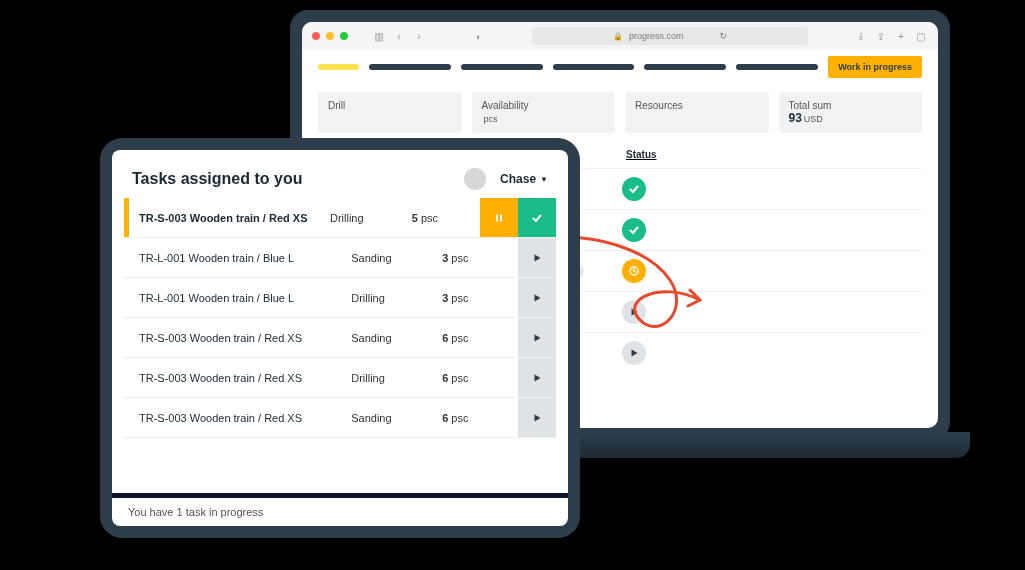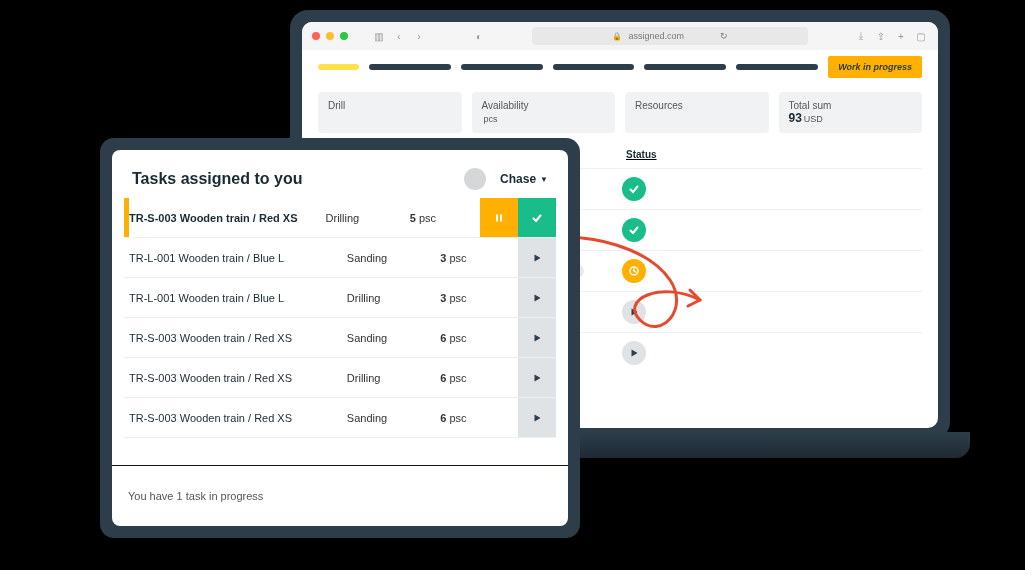--- a/index.html
+++ b/index.html
@@ -56,21 +56,20 @@
 }
 .progress-seg { height: 6px; border-radius: 3px; flex: 1; background: #2d3e4a; }
 .progress-seg.yellow { background: #ffe14d; flex: 0.5; }
 .wip-badge {
   background: #ffb000;
   color: #2d3e4a;
   font-size: 9px; font-weight: 700;
   padding: 6px 10px;
   border-radius: 2px;
   white-space: nowrap;
-  font-style: italic;
 }
 
 .info-cards {
   display: flex; gap: 10px; padding: 8px 16px;
 }
 .info-card {
   flex: 1;
   background: #f1f2f3;
   border-radius: 4px;
   padding: 8px 10px;
@@ -115,21 +114,21 @@
   width: 220px; height: 160px;
   pointer-events: none;
 }
 
 
 .tablet {
   position: absolute;
   left: 100px; top: 138px;
   width: 480px; height: 400px;
   background: #2d3e4a;
-  border-radius: 14px;
+  border-radius: 22px;
   padding: 12px;
 }
 .tablet-screen {
   width: 100%; height: 100%;
   background: #fff;
   border-radius: 8px;
   display: flex; flex-direction: column;
   overflow: hidden;
 }
 .tasks-header {
@@ -143,59 +142,59 @@
 
 .tasks-list { flex: 1; overflow: hidden; padding: 0 12px; }
 .task-row {
   display: flex; align-items: center;
   border-bottom: 1px solid #eee;
   height: 40px;
   font-size: 11px;
 }
 .task-row .stripe { width: 5px; height: 100%; }
 .task-row.active .stripe { background: #ffb000; }
-.task-row .name { flex: 1.4; font-weight: 700; color: #1a2a33; }
+.task-row .name { flex: 1.4; font-weight: 700; color: #1a2a33; padding-left: 10px; }
 .task-row:not(.active) .name { font-weight: 400; }
 .task-row .op { flex: 0.6; color: #333; }
 .task-row .qty { flex: 0.5; color: #333; }
 .task-row .qty b { font-weight: 700; }
 .task-actions { display: flex; gap: 0; height: 100%; }
 .btn {
   width: 38px; height: 100%;
   display: flex; align-items: center; justify-content: center;
   cursor: pointer;
 }
 .btn-pause { background: #ffb000; color: #fff; }
 .btn-done { background: #1abc8a; color: #fff; }
 .btn-play { background: #dfe3e6; color: #2d3e4a; }
 .btn svg { width: 12px; height: 12px; }
 
 .tasks-footer {
-  border-top: 1px solid #0f172a;
-  padding: 24px 16px;
+  border-top: 5px solid #0f172a;
+  padding: 8px 16px;
   font-size: 11px; color: #555;
 }
 </style>
 </head>
 <body>
 
 <div class="laptop">
   <div class="browser">
     <div class="browser-chrome">
       <div class="traffic t-red"></div>
       <div class="traffic t-yel"></div>
       <div class="traffic t-grn"></div>
       <div class="chrome-spacer"></div>
       <div class="chrome-btn">▥</div>
       <div class="chrome-btn">‹</div>
       <div class="chrome-btn">›</div>
       <div class="chrome-btn" style="margin-left:40px;">◐</div>
       <div class="url-bar">
         <span class="lock">🔒</span>
-        <span>assigned.com</span>
+        <span>progress.com</span>
         <span style="margin-left:30px;">↻</span>
       </div>
       <div class="chrome-btn">⤓</div>
       <div class="chrome-btn">⇪</div>
       <div class="chrome-btn">+</div>
       <div class="chrome-btn">▢</div>
     </div>
 
     <div class="app-header">
       <div class="progress-seg yellow"></div>

